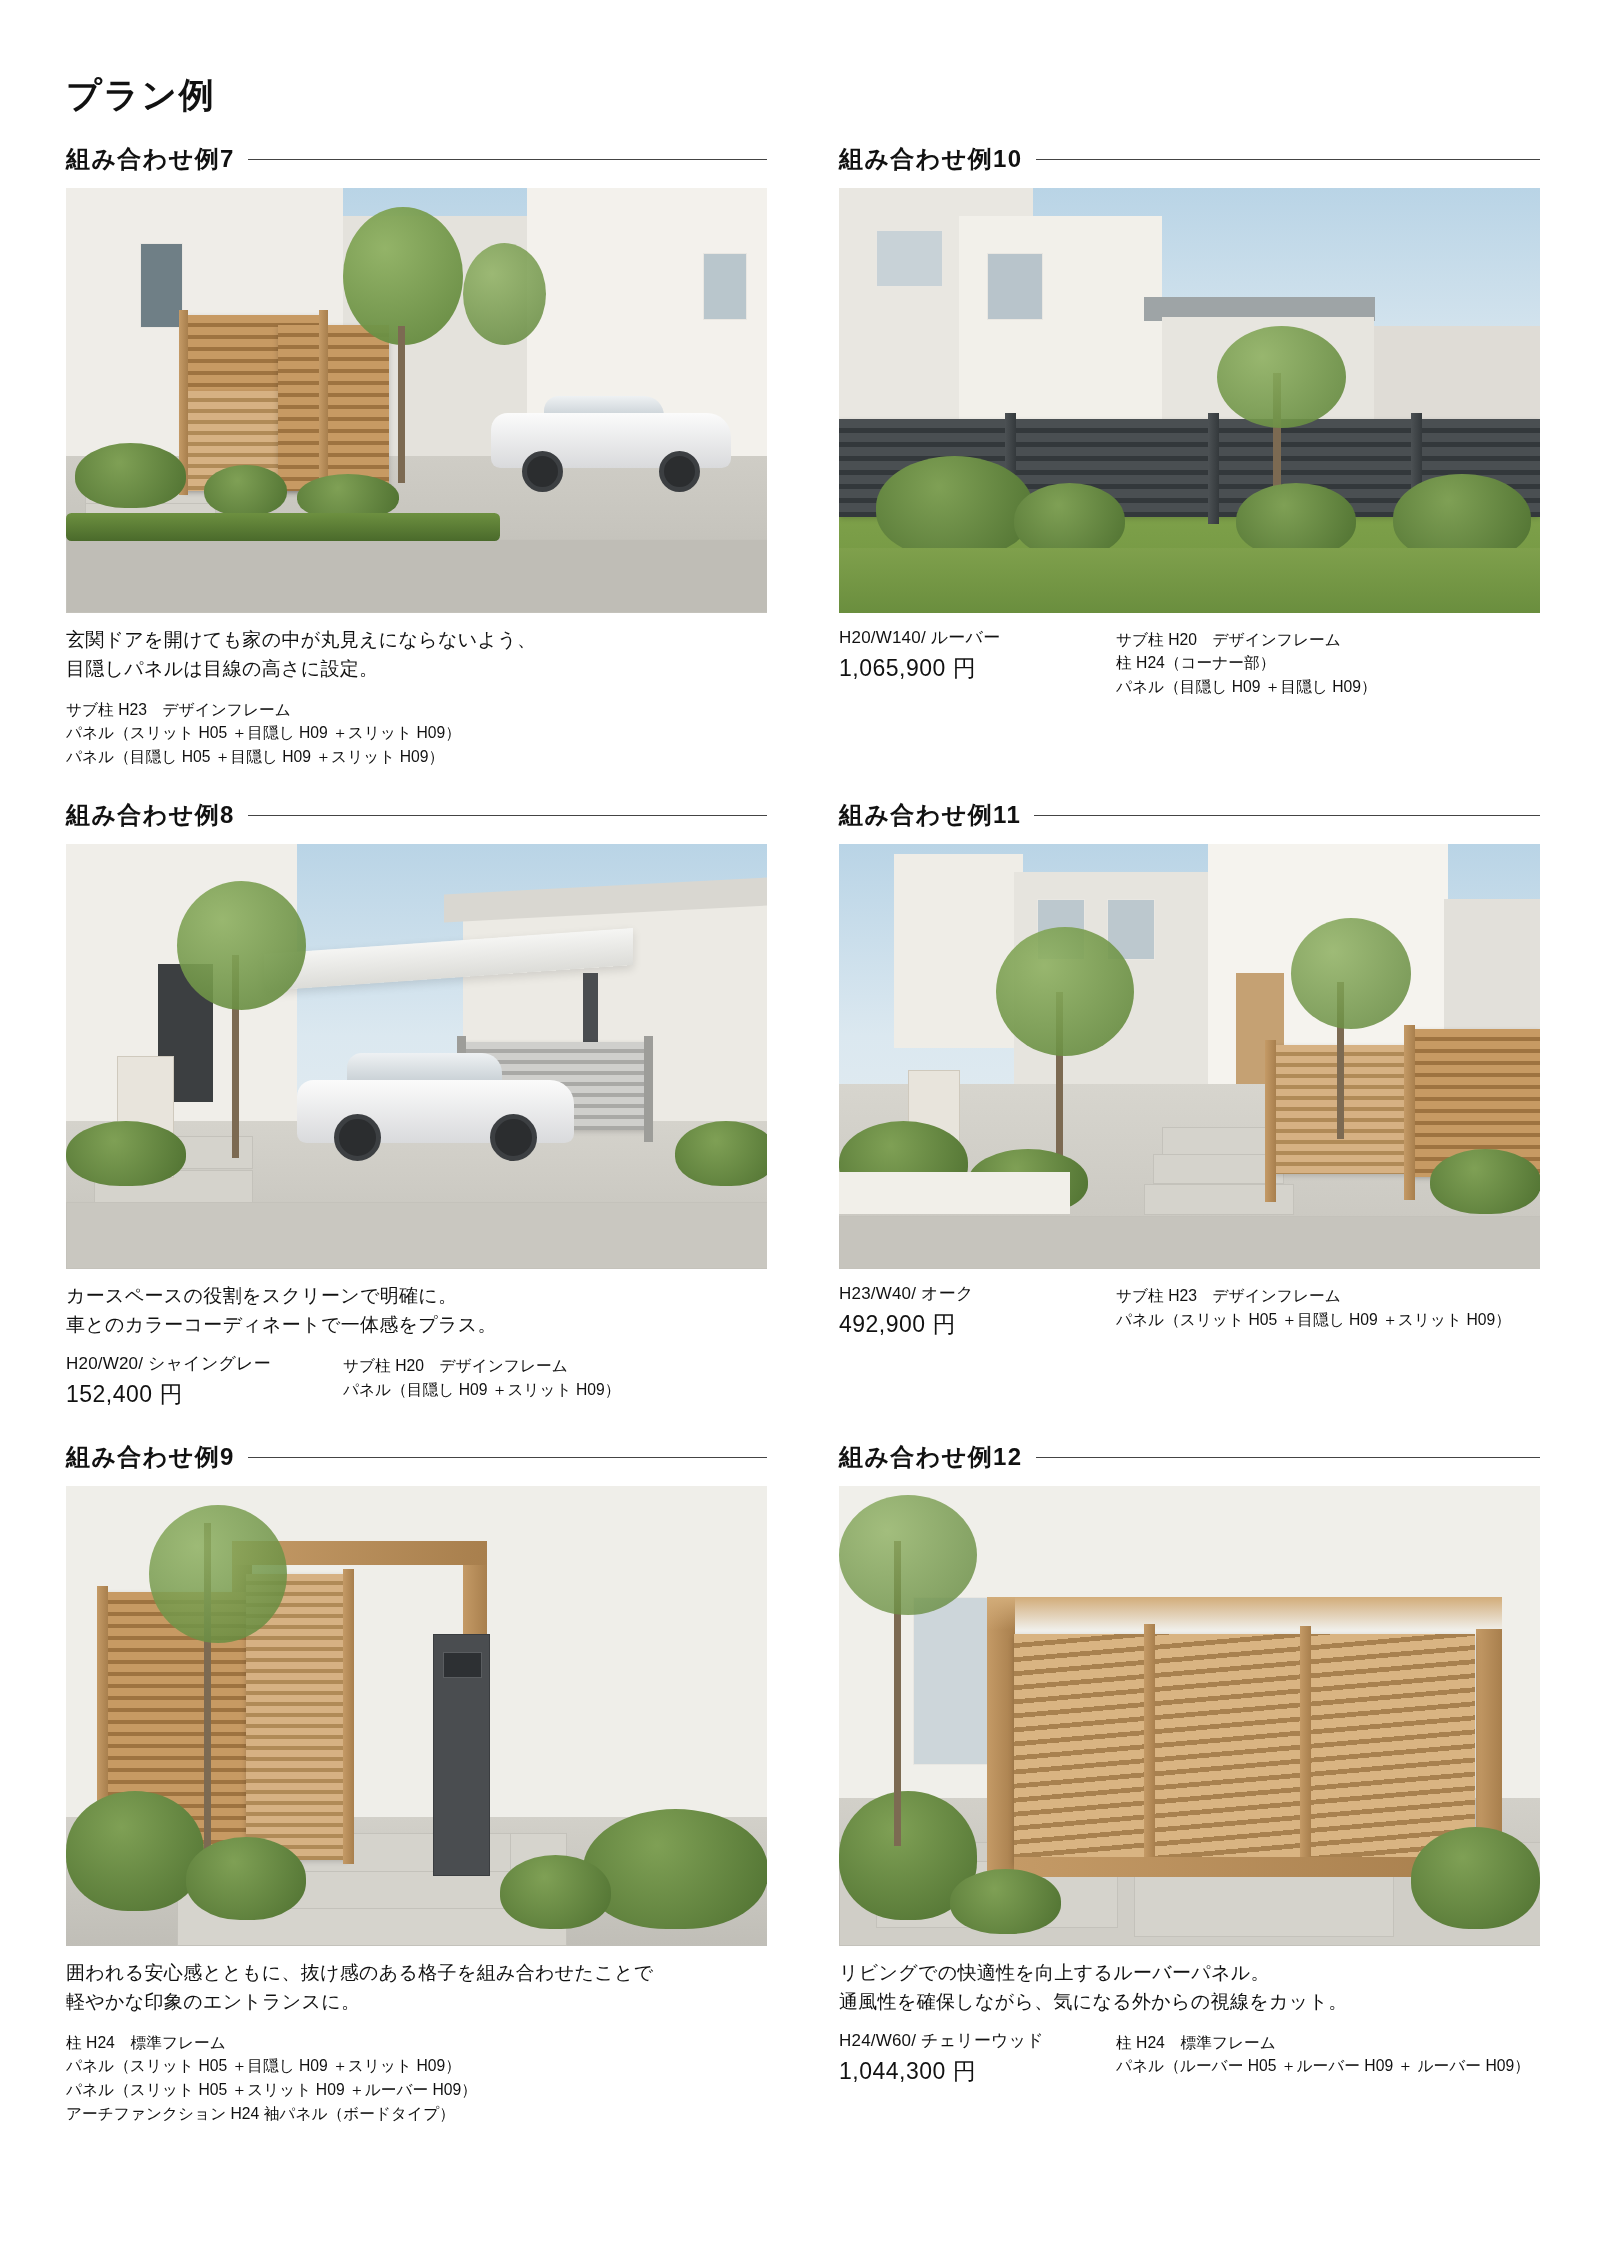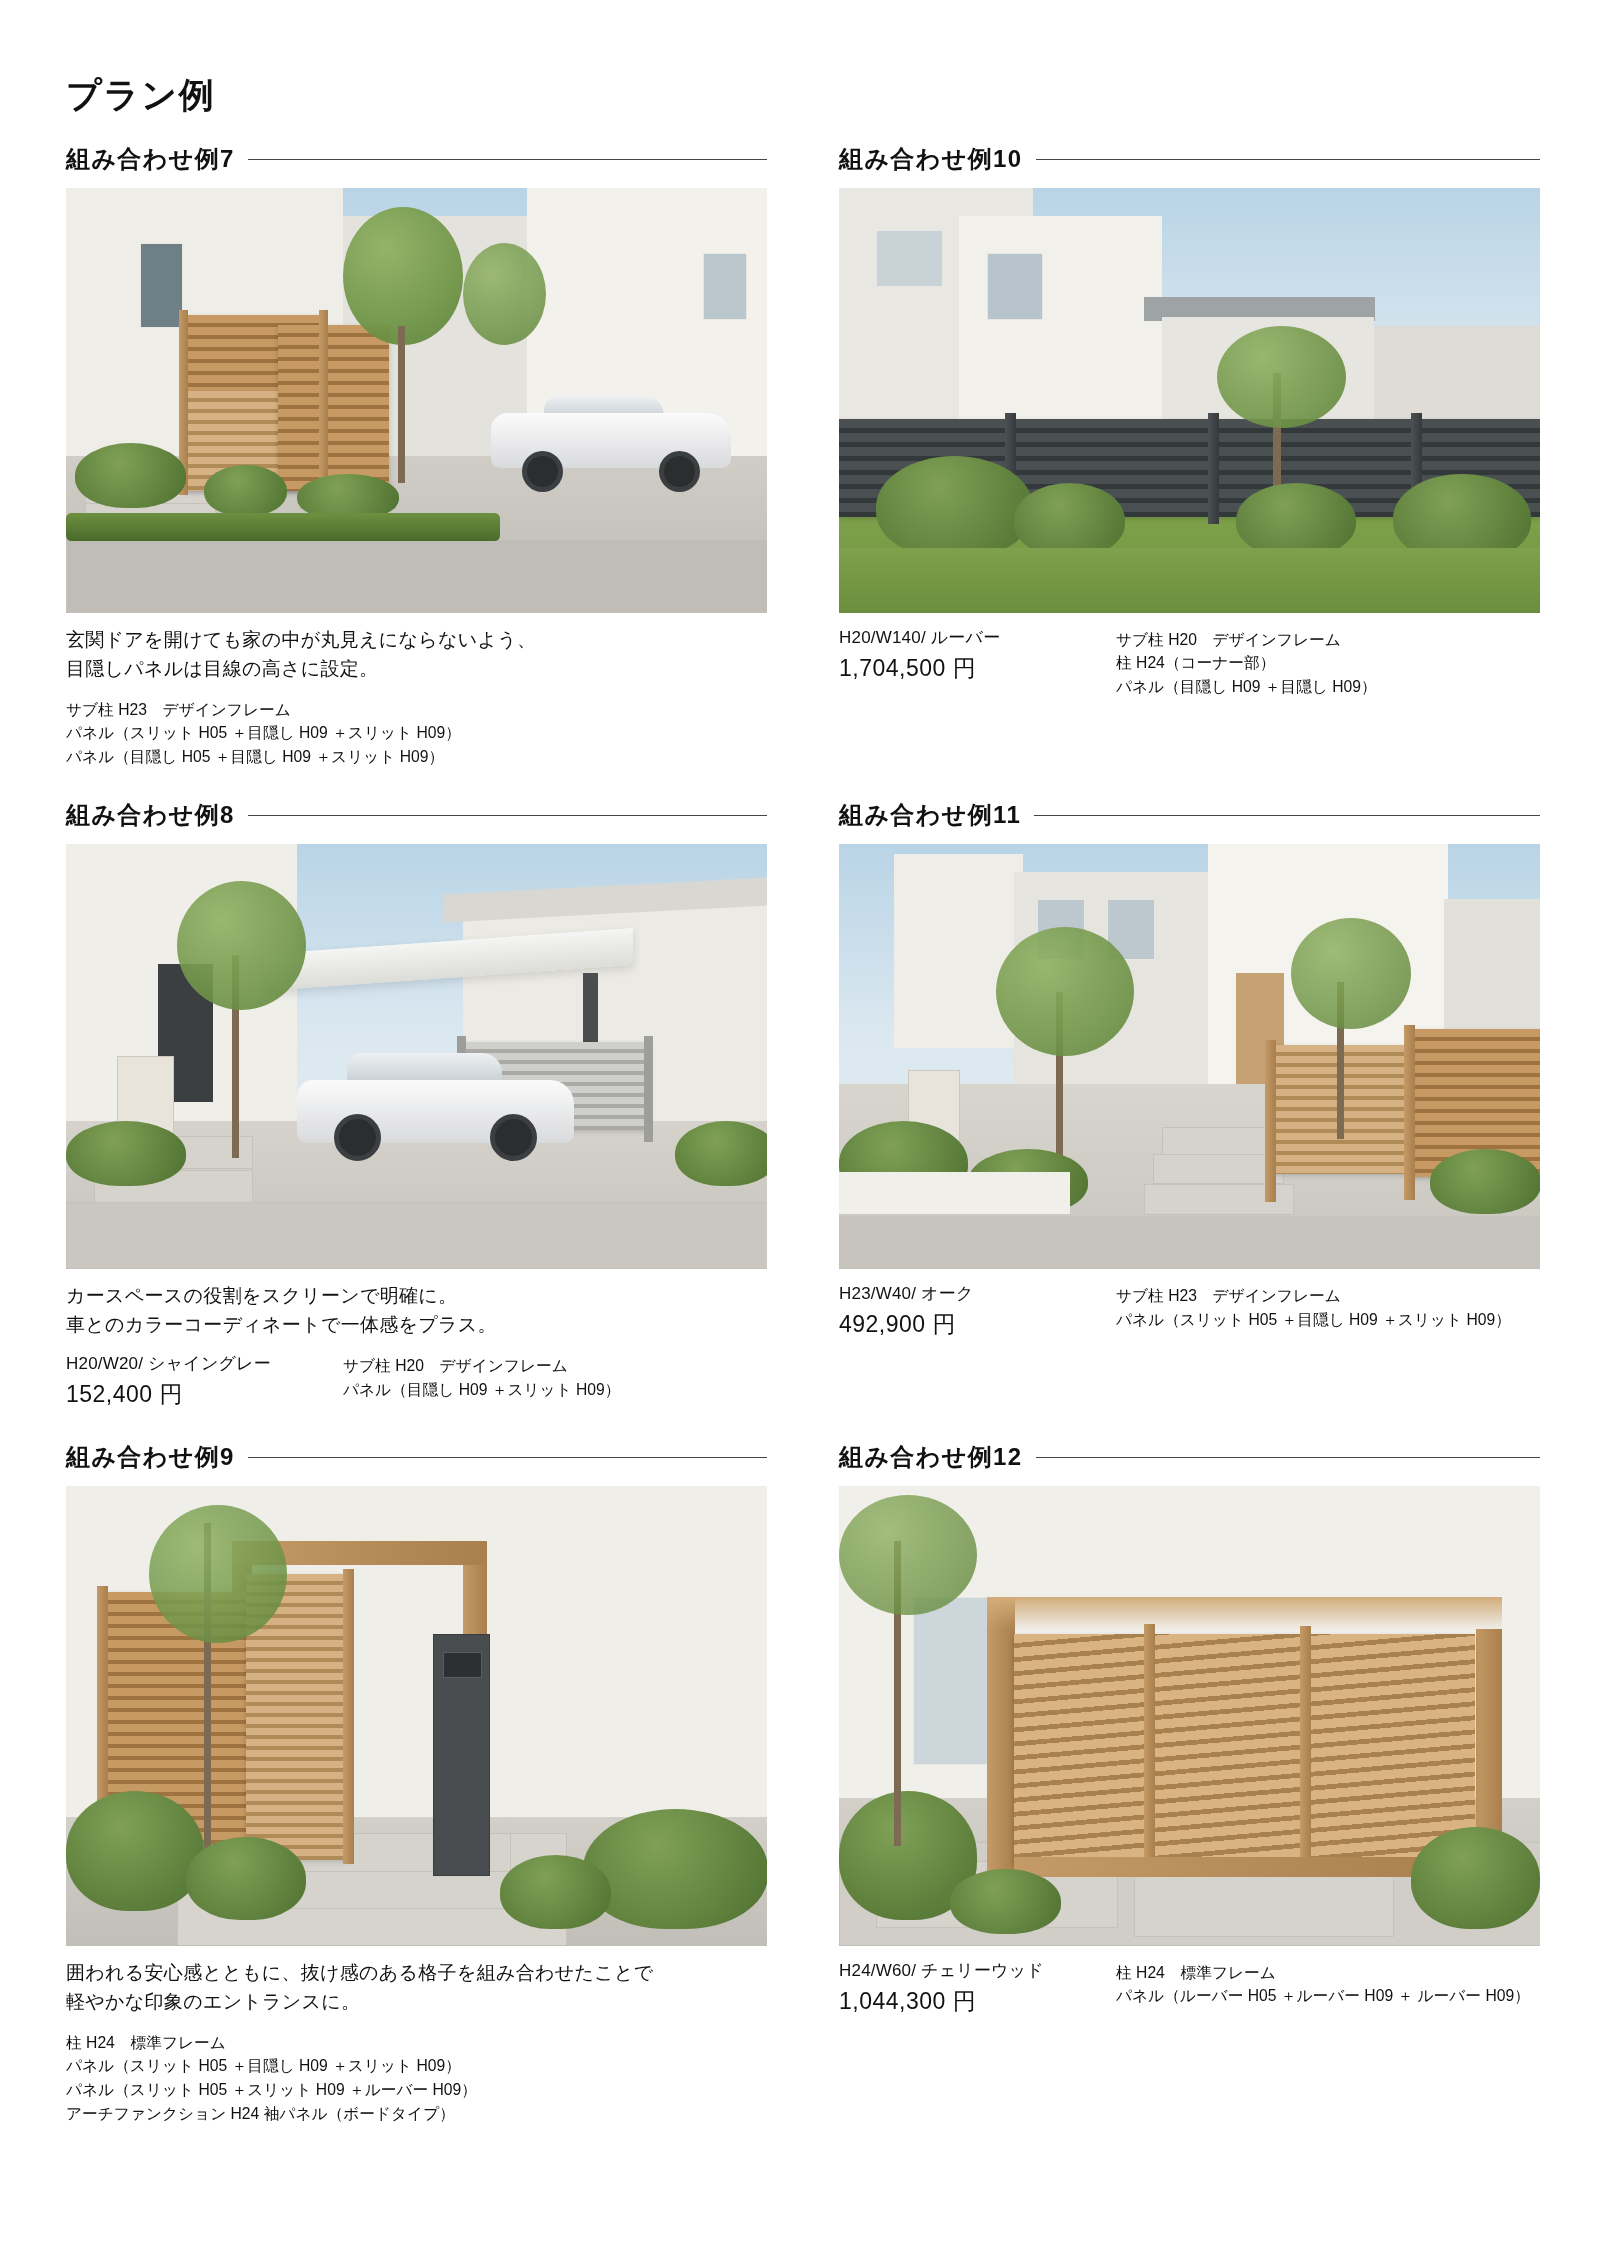--- a/index.html
+++ b/index.html
@@ -311,21 +311,21 @@
         <div class="foliage" style="left:378px;top:138px;width:129px;height:102px;opacity:.9;"></div>
         <div class="shrub" style="left:37px;top:268px;width:157px;height:102px;"></div>
         <div class="shrub" style="left:175px;top:295px;width:111px;height:74px;"></div>
         <div class="shrub" style="left:397px;top:295px;width:120px;height:74px;"></div>
         <div class="shrub" style="left:554px;top:286px;width:138px;height:88px;"></div>
         <div class="lawn" style="height:65px;background:linear-gradient(180deg,#7fa04c,#6a8e3e);"></div>
       </div>
       <div class="specs">
         <div class="left">
           <div class="spec-size">H20/W140/ ルーバー</div>
-          <div class="spec-price">1,704,500 円</div>
+          <div class="spec-price">1,065,900 円</div>
         </div>
         <div class="right">
           <div class="spec-line">サブ柱 H20　デザインフレーム</div>
           <div class="spec-line">柱 H24（コーナー部）</div>
           <div class="spec-line">パネル（目隠し H09 ＋目隠し H09）</div>
         </div>
       </div>
     </div>
 
     <div class="plan">
@@ -478,20 +478,22 @@
         <div class="screen-h louver" style="left:175px;top:148px;width:461px;height:231px;"></div>
         <div class="post" style="left:305px;top:138px;width:11px;height:249px;"></div>
         <div class="post" style="left:461px;top:140px;width:11px;height:247px;"></div>
         <div class="post" style="left:175px;top:371px;width:461px;height:20px;"></div>
         <div class="shrub" style="left:0;top:305px;width:138px;height:129px;"></div>
         <div class="shrub" style="left:572px;top:341px;width:129px;height:102px;"></div>
         <div class="shrub" style="left:111px;top:383px;width:111px;height:65px;"></div>
         <div class="tree-trunk" style="left:55px;top:55px;width:6.5px;height:305px;"></div>
         <div class="foliage" style="left:0px;top:9.2px;width:138px;height:120px;opacity:.8;"></div>
       </div>
+      <div class="caption" style="white-space:pre-line;">リビングでの快適性を向上するルーバーパネル。
+通風性を確保しながら、気になる外からの視線をカット。</div>
       <div class="specs">
         <div class="left">
           <div class="spec-size">H24/W60/ チェリーウッド</div>
           <div class="spec-price">1,044,300 円</div>
         </div>
         <div class="right">
           <div class="spec-line">柱 H24　標準フレーム</div>
           <div class="spec-line">パネル（ルーバー H05 ＋ルーバー H09 ＋ ルーバー H09）</div>
         </div>
       </div>

